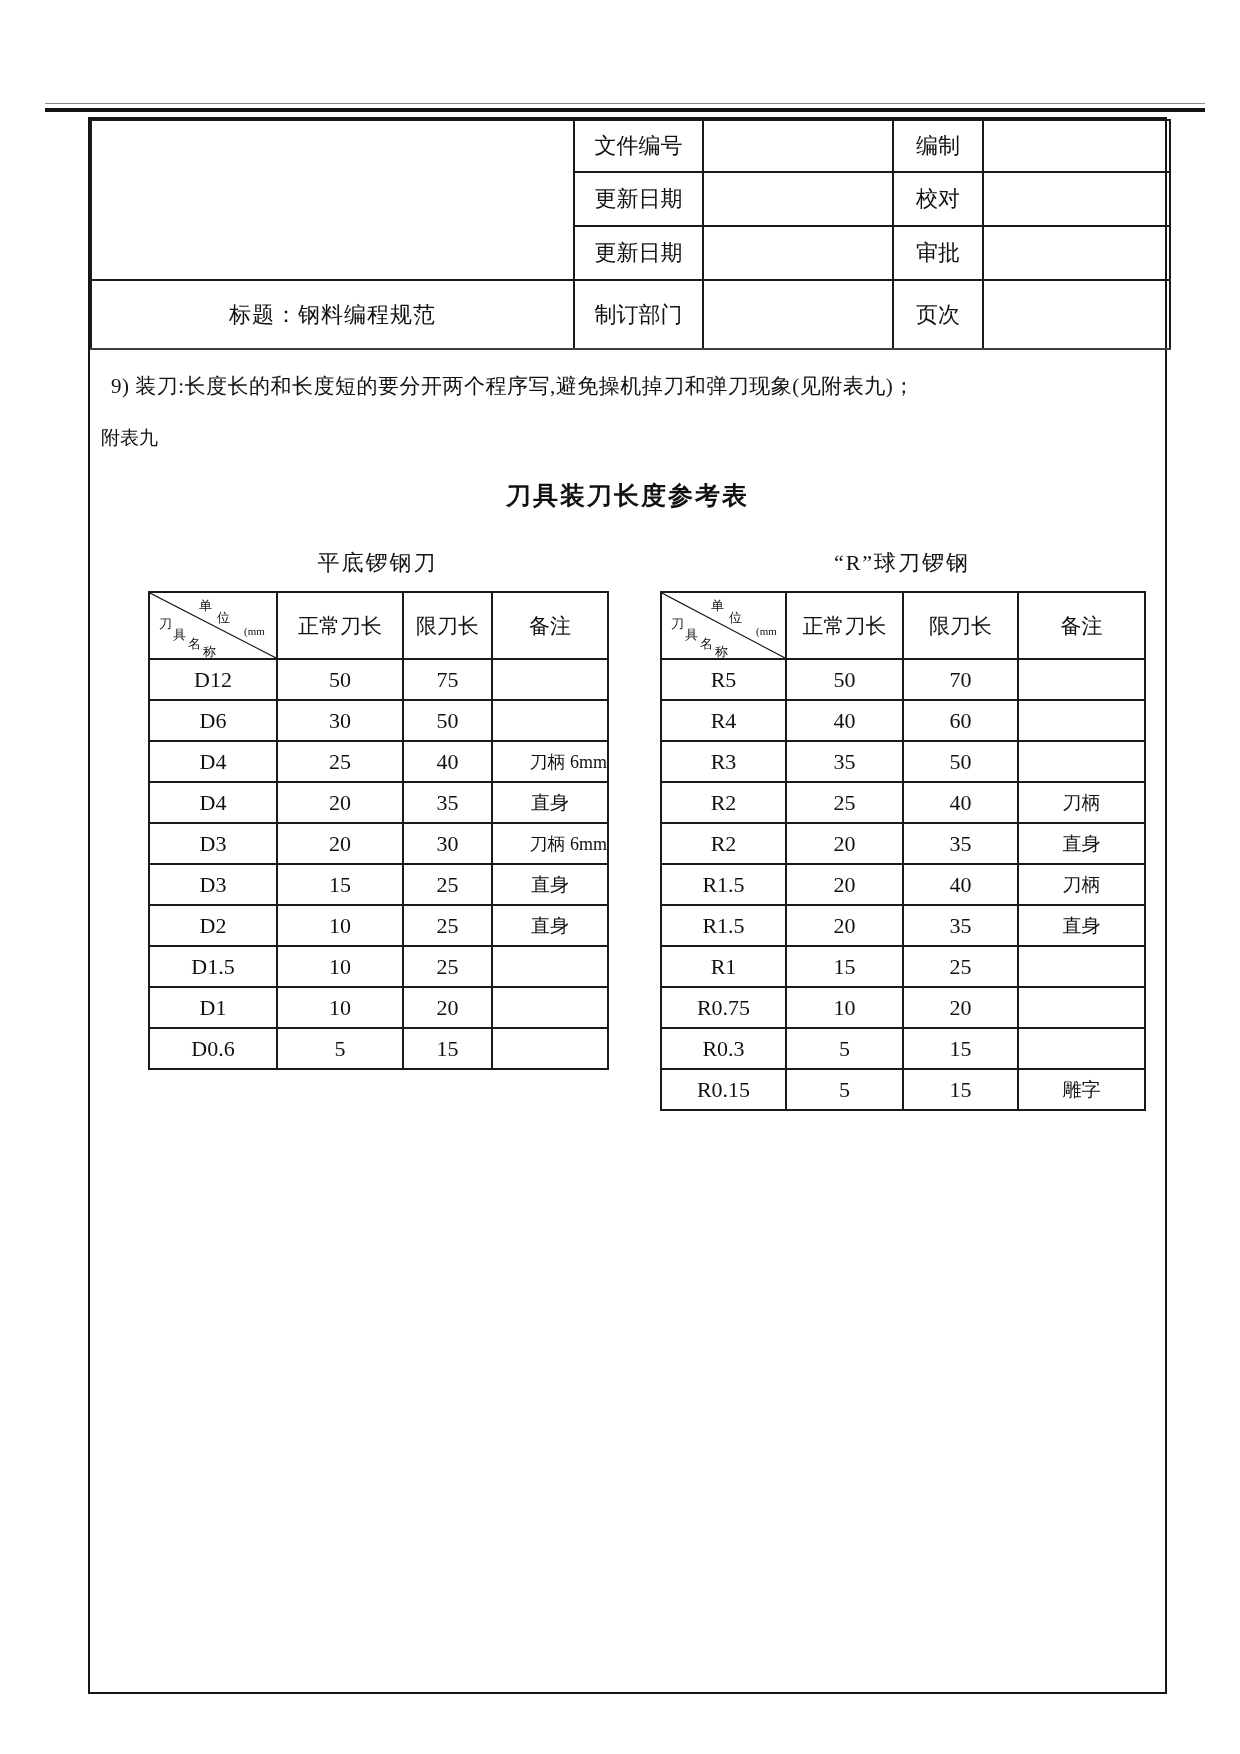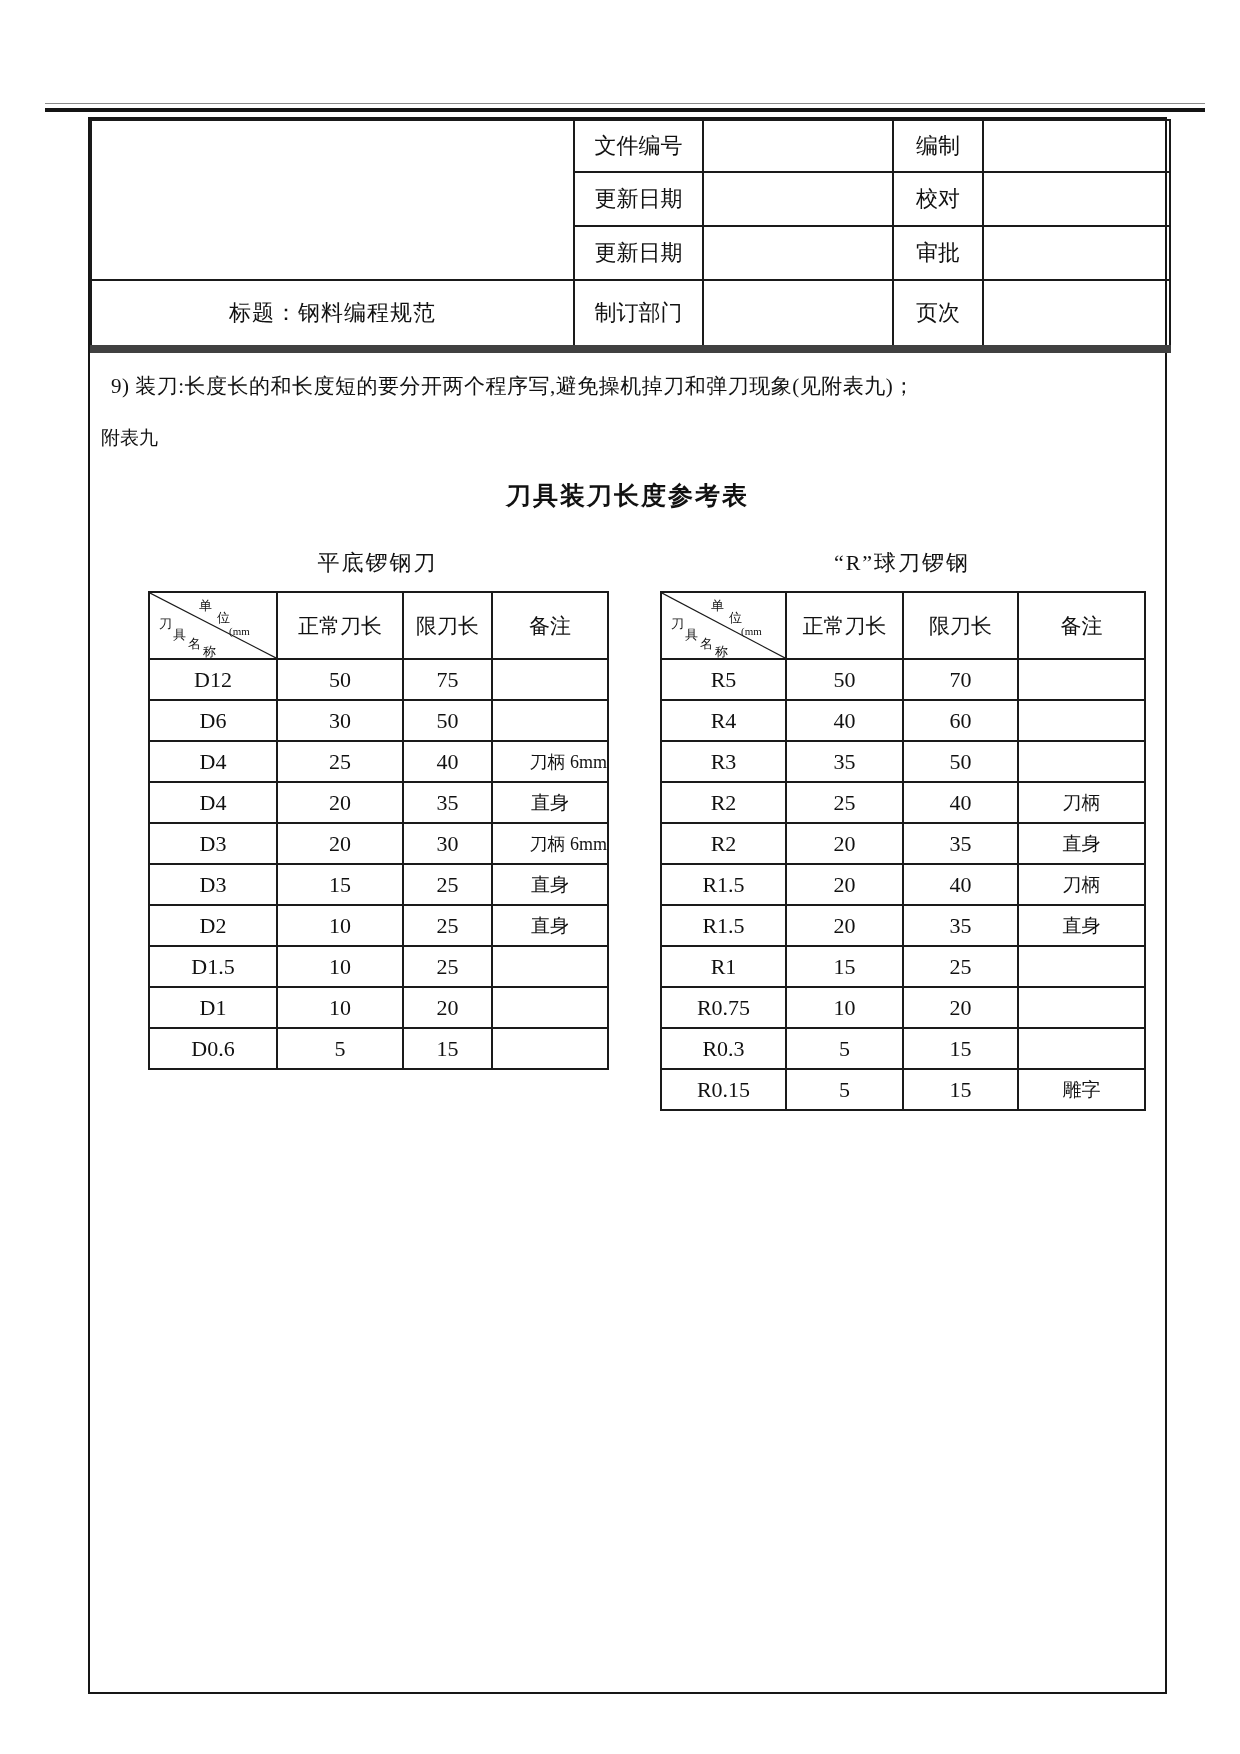--- a/index.html
+++ b/index.html
@@ -20,21 +20,21 @@
   
   .header-table { border-collapse:collapse; table-layout:fixed; width:100%; }
   .header-table td {
     border:2px solid #1a1a1a; text-align:center; vertical-align:middle;
     font-size:22px; overflow:hidden;
   }
   .header-table tr.r1 { height:52px; }
   .header-table tr.r2 { height:54px; }
   .header-table tr.r3 { height:54px; }
   .header-table tr.r4 { height:69px; }
-  .header-table tr.r4 td { border-bottom:8px solid #404040; }
+  .header-table tr.r4 td { border-bottom:2px solid #404040; }
   .ht-title { font-size:24px; letter-spacing:1px; }
   .ht-empty { background:#fff; }
 
   
   .body-item  { position:absolute; left:21px;  top:253px; font-size:21px; letter-spacing:0.5px; }
   .appendix   { position:absolute; left:11px;  top:306px; font-size:19px; }
   .main-title { position:absolute; left:0; width:100%; top:360px; text-align:center;
                 font-size:25px; font-weight:bold; letter-spacing:2px; }
 
   .subtitle  { position:absolute; top:429px; text-align:center; font-size:22px; letter-spacing:2px; }
@@ -54,21 +54,21 @@
   .ref-table th { font-weight:normal; font-size:21px; }
   .ref-table td { font-size:22px; }
   .ref-table td:last-child { font-size:19px; }
   .ref-table td.remark-left { text-align:right; padding-left:3px; font-size:18px; }
 
   .corner { position:relative; }
   .corner svg { position:absolute; left:0; top:0; width:100%; height:100%; display:block; }
   .corner span { position:absolute; font-size:13px; line-height:1; white-space:nowrap; }
   .ct0 { left:49px; top:6px; }
   .ct1 { left:67px; top:18px; }
-  .ct2 { left:79px; top:33px; font-size:11px !important;text-align:center; }
+  .ct2 { left:94px; top:33px; font-size:11px !important;text-align:center; }
   .cb0 { left:9px;  top:24px; }
   .cb1 { left:23px; top:35px; }
   .cb2 { left:38px; top:44px; }
   .cb3 { left:53px; top:52px; }
 </style>
 </head>
 <body>
 
 <div class="page">
 

